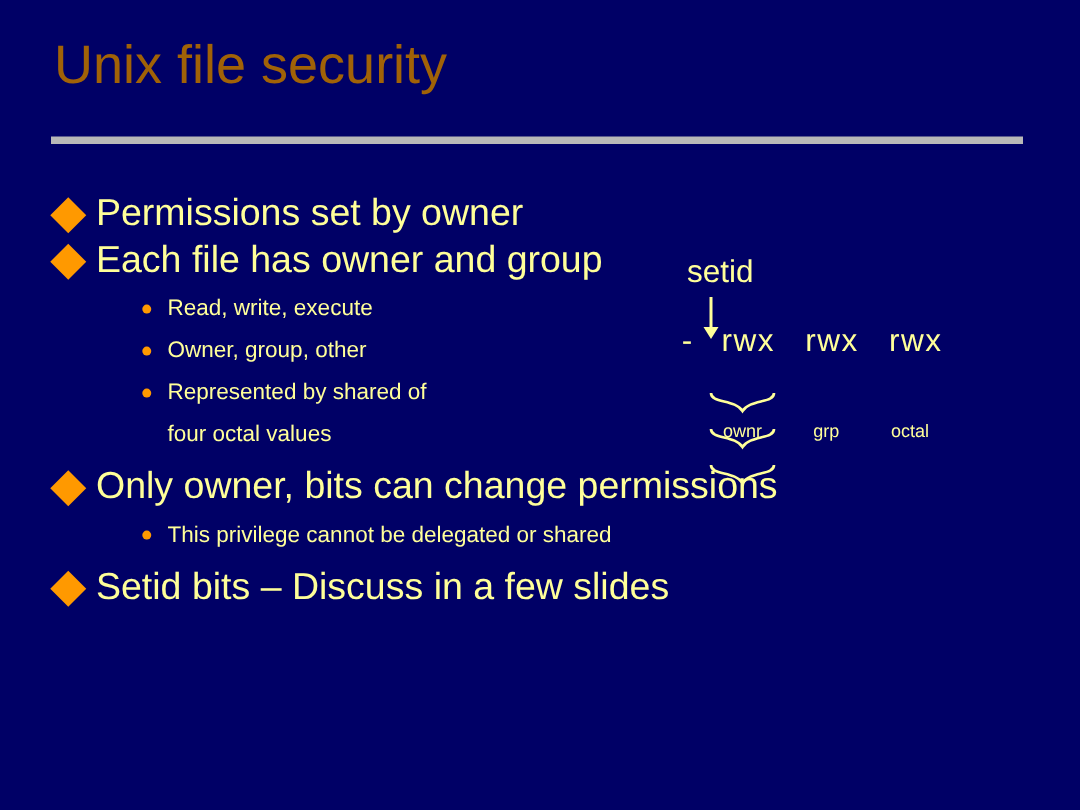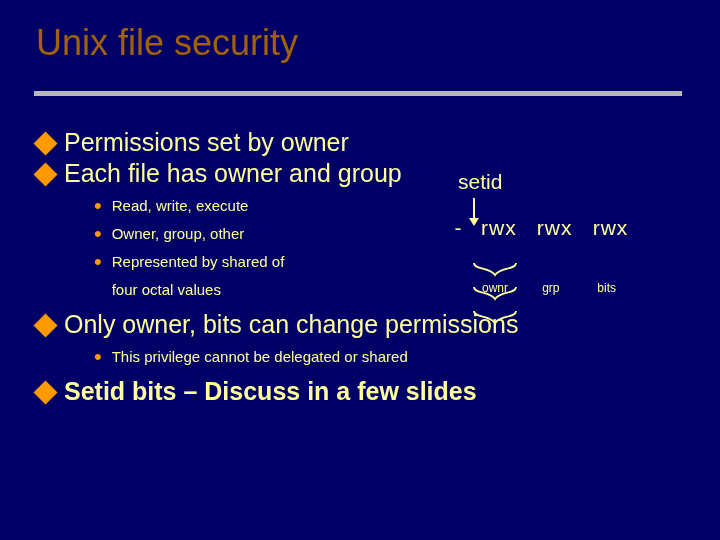--- a/index.html
+++ b/index.html
@@ -180,21 +180,21 @@
       <span class="diamond"></span>
       <span class="l1-text">Only owner, bits can change permissions</span>
     </div>
     <div class="sub-list">
       <div class="bullet-l2">
         <span class="dot">•</span>
         <span class="l2-text">This privilege cannot be delegated or shared</span>
       </div>
     </div>
 
-    <div class="bullet-l1" style="margin-top:0;font-weight:bold;">
+    <div class="bullet-l1" style="margin-top:0;">
       <span class="diamond"></span>
       <span class="l1-text">Setid bits – Discuss in a few slides</span>
     </div>
 
   </div>
 
   <div class="perm-area">
     <span class="setid-label">setid</span>
     <span class="setid-arrow">
       <svg width="12" height="28" viewBox="0 0 12 28">
@@ -221,17 +221,17 @@
       </span>
       <span class="brace">
         <svg width="50" height="14" viewBox="0 0 50 14">
           <path d="M4 0 C4 7, 20 4, 25 12 C30 4, 46 7, 46 0" stroke="#ffff99" stroke-width="1.8" fill="none"></path>
         </svg>
       </span>
     </div>
     <div class="owner-row">
       <span class="olbl">ownr</span>
       <span class="olbl">grp</span>
-      <span class="olbl">bits</span>
+      <span class="olbl">octal</span>
     </div>
   </div>
 
 </div>
 
 </body></html>

